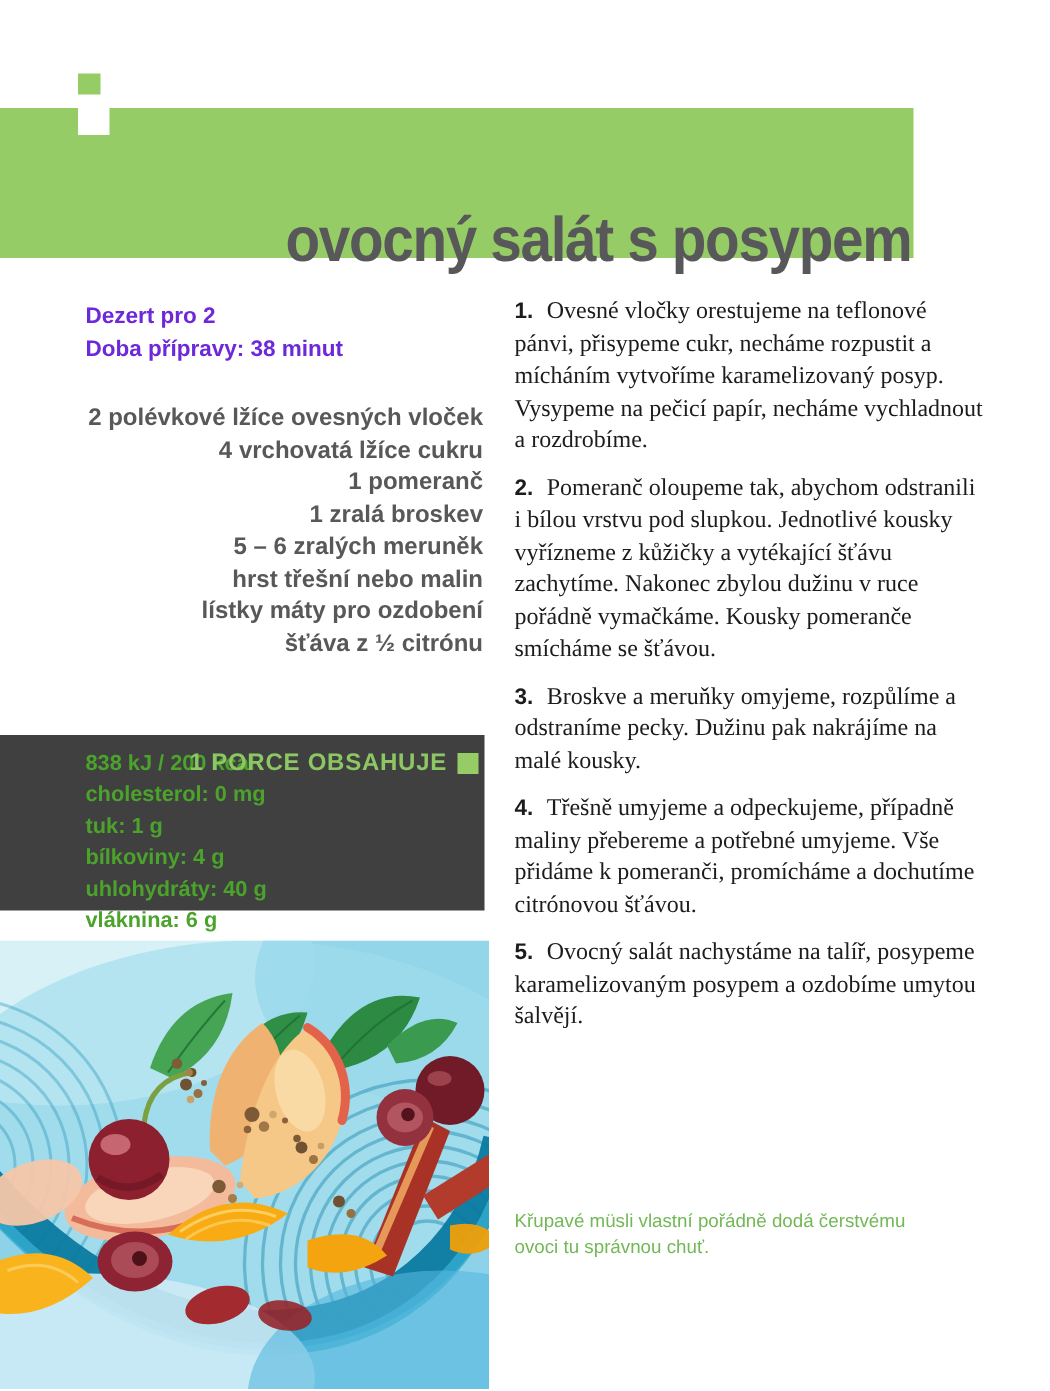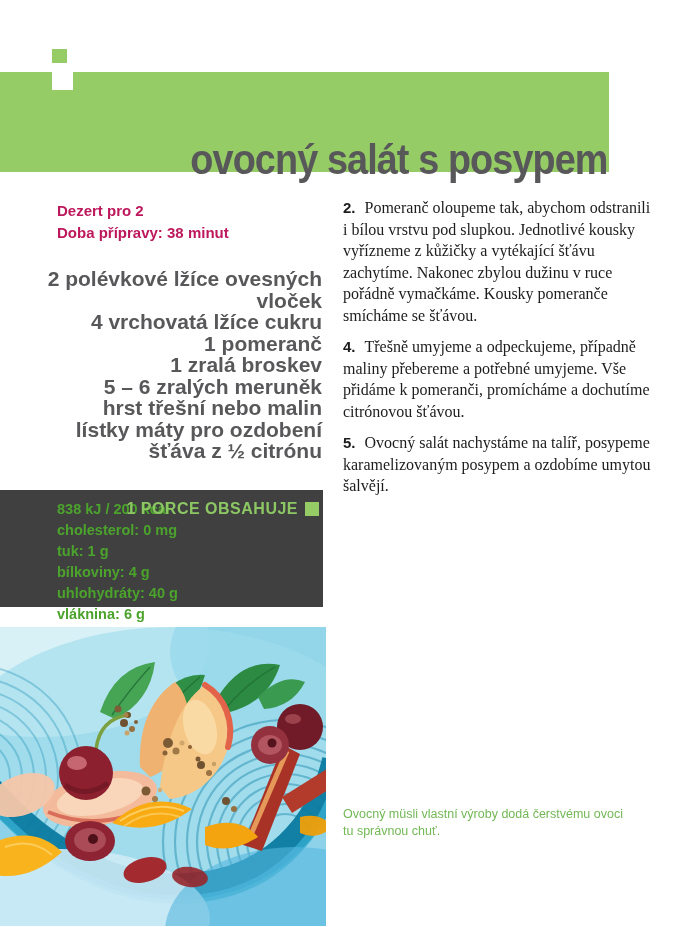--- a/index.html
+++ b/index.html
@@ -9,23 +9,23 @@
   
   .dot-square { position:absolute; left:52px; top:49px; width:15px; height:14px; background:#96cc66; }
   .band { position:absolute; left:0; top:72px; width:609px; height:100px; background:#96cc66; }
   .band-notch { position:absolute; left:52px; top:0; width:21px; height:18px; background:#ffffff; }
   .title { position:absolute; right:92px; top:139px; font-size:42px; font-weight:bold; color:#58585a;
            letter-spacing:-1px; line-height:1; white-space:nowrap;
            transform:scaleX(0.9); transform-origin:right center; }
 
   
   .meta { position:absolute; left:57px; top:200px; font-size:15px; font-weight:bold;
-          color:#be185d; line-height:22px; }
+          color:#6d28d9; line-height:22px; }
   .ingredients { position:absolute; left:30px; top:268px; width:292px; text-align:right;
-                 font-size:21px; font-weight:bold; color:#58585a; line-height:21.5px; }
+                 font-size:16px; font-weight:bold; color:#58585a; line-height:21.5px; }
 
   
   .nutri { position:absolute; left:0; top:490px; width:323px; height:117px; background:#404040; }
   .nutri-values { position:absolute; left:57px; top:9px; font-size:14.5px; font-weight:bold;
                   color:#4ba32c; line-height:21px; }
   .nutri-head { position:absolute; top:10px; right:4px; display:flex; align-items:center; gap:7px; }
   .nutri-head-label { font-size:16px; font-weight:bold; color:#8cc763; letter-spacing:0.5px; }
   .nutri-head-square { width:14px; height:14px; background:#96cc66; }
 
   
@@ -79,26 +79,28 @@
       <div>uhlohydráty: 40 g</div>
       <div>vláknina: 6 g</div>
     </div>
     <div class="nutri-head">
       <span class="nutri-head-label">1 PORCE OBSAHUJE</span>
       <span class="nutri-head-square"></span>
     </div>
   </div>
 
   <div class="steps">
+    <p class="step"><span class="num">1.</span><span>Ovesné vločky orestujeme na teflonové pánvi, přisypeme cukr, necháme rozpustit a mícháním vytvoříme karamelizovaný posyp. Vysypeme na pečicí papír, necháme vychladnout a rozdrobíme.</span></p>
     <p class="step"><span class="num">2.</span><span>Pomeranč oloupeme tak, abychom odstranili i bílou vrstvu pod slupkou. Jednotlivé kousky vyřízneme z kůžičky a vytékající šťávu zachytíme. Nakonec zbylou dužinu v ruce pořádně vymačkáme. Kousky pomeranče smícháme se šťávou.</span></p>
+    <p class="step"><span class="num">3.</span><span>Broskve a meruňky omyjeme, rozpůlíme a odstraníme pecky. Dužinu pak nakrájíme na malé kousky.</span></p>
     <p class="step"><span class="num">4.</span><span>Třešně umyjeme a odpeckujeme, případně maliny přebereme a potřebné umyjeme. Vše přidáme k pomeranči, promícháme a dochutíme citrónovou šťávou.</span></p>
     <p class="step"><span class="num">5.</span><span>Ovocný salát nachystáme na talíř, posypeme karamelizovaným posypem a ozdobíme umytou šalvějí.</span></p>
   </div>
 
-  <div class="tip">Ovocný müsli vlastní výroby dodá čerstvému ovoci tu správnou chuť.</div>
+  <div class="tip">Křupavé müsli vlastní pořádně dodá čerstvému ovoci tu správnou chuť.</div>
 
   <div class="photo">
     <svg width="326" height="300" viewBox="0 0 326 300">
 
       <g>
         <rect x="0" y="0" width="326" height="300" fill="#a3dcea"></rect>
         <ellipse cx="40" cy="15" rx="170" ry="95" fill="#d8f1f7"></ellipse>
         <ellipse cx="300" cy="25" rx="130" ry="85" fill="#8fd4e8" opacity="0.8"></ellipse>
         <ellipse cx="170" cy="150" rx="230" ry="150" fill="#9fdcec" opacity="0.6"></ellipse>
 

